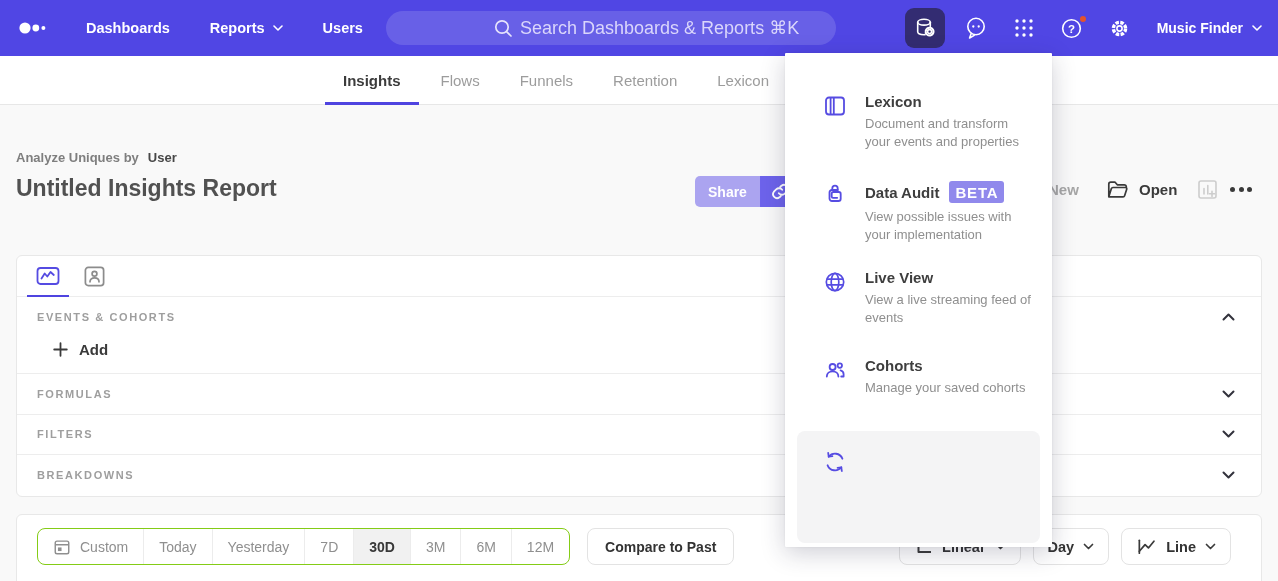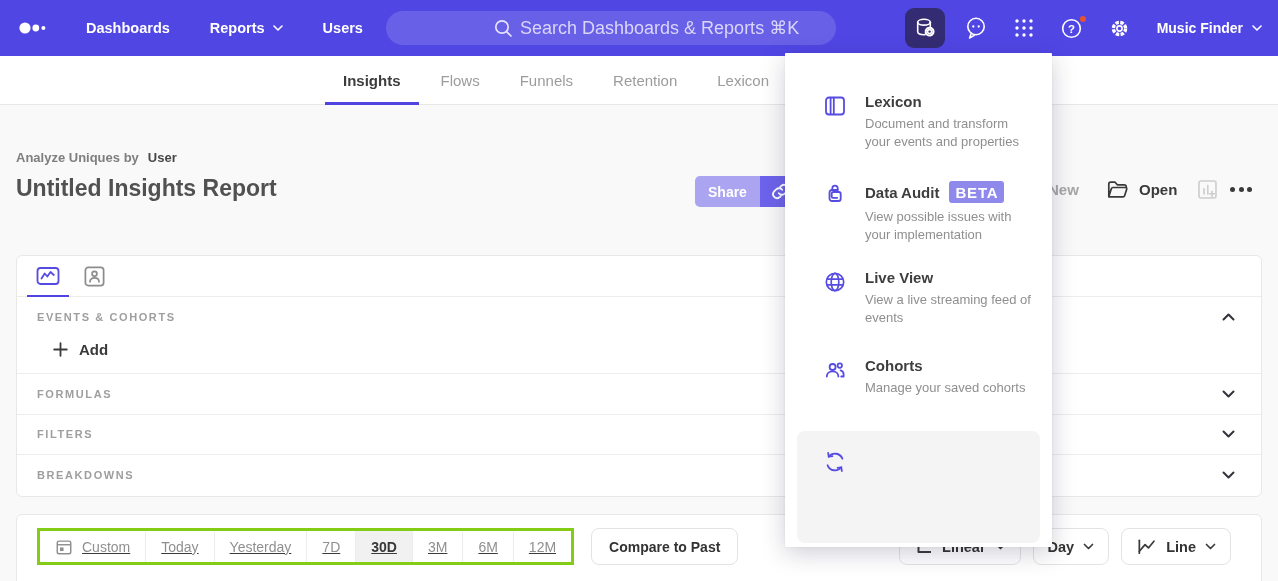--- a/index.html
+++ b/index.html
@@ -74,21 +74,21 @@
   .add-btn { display:inline-flex; align-items:center; gap:11px; font-size:15px; font-weight:700; color:#3a3a3a; cursor:pointer; padding:4px 6px; }
   .section-row { height:40.5px; border-top:1px solid #ededed; display:flex; justify-content:space-between; align-items:center; padding:0 26px 0 20px; font-size:11px; font-weight:700; letter-spacing:1.6px; color:#9e9e9e; cursor:pointer; }
 
   
   .toolbar-card {
     position:absolute; left:16px; top:514px; width:1246px; height:90px;
     background:#fff; border:1px solid #e8e8e8; border-radius:6px;
     display:flex; justify-content:space-between; padding:13px 30px 0 20px;
   }
   .tb-left { display:flex; }
-  .segmented { display:flex; height:37px; border:3px solid #84cc16; border-radius:0; overflow:hidden; background:#fff;text-decoration:underline; }
+  .segmented { display:flex; height:37px; border:1px solid #84cc16; border-radius:8px; overflow:hidden; background:#fff; }
   .seg { display:flex; align-items:center; gap:9px; padding:0 15px; font-size:14px; color:#8f8f8f; border-left:1px solid #ececec; cursor:pointer; white-space:nowrap; }
   .seg:first-child { border-left:none; }
   .seg.active { background:#f1f1f1; color:#383838; font-weight:700; }
   .compare-btn { margin-left:17px; height:37px; border:1px solid #e3e3e3; border-radius:8px; background:#fff; display:flex; align-items:center; padding:0 17px; font-size:14px; font-weight:600; color:#333; cursor:pointer; }
   .tb-right { display:flex; gap:12px; }
   .ctrl-btn { height:37px; border:1px solid #e3e3e3; border-radius:8px; background:#fff; display:flex; align-items:center; gap:9px; padding:0 14px; font-size:14.5px; font-weight:600; color:#333; cursor:pointer; }
 
   
   .panel {
     position:absolute; left:785px; top:53px; width:267px; height:494px;

